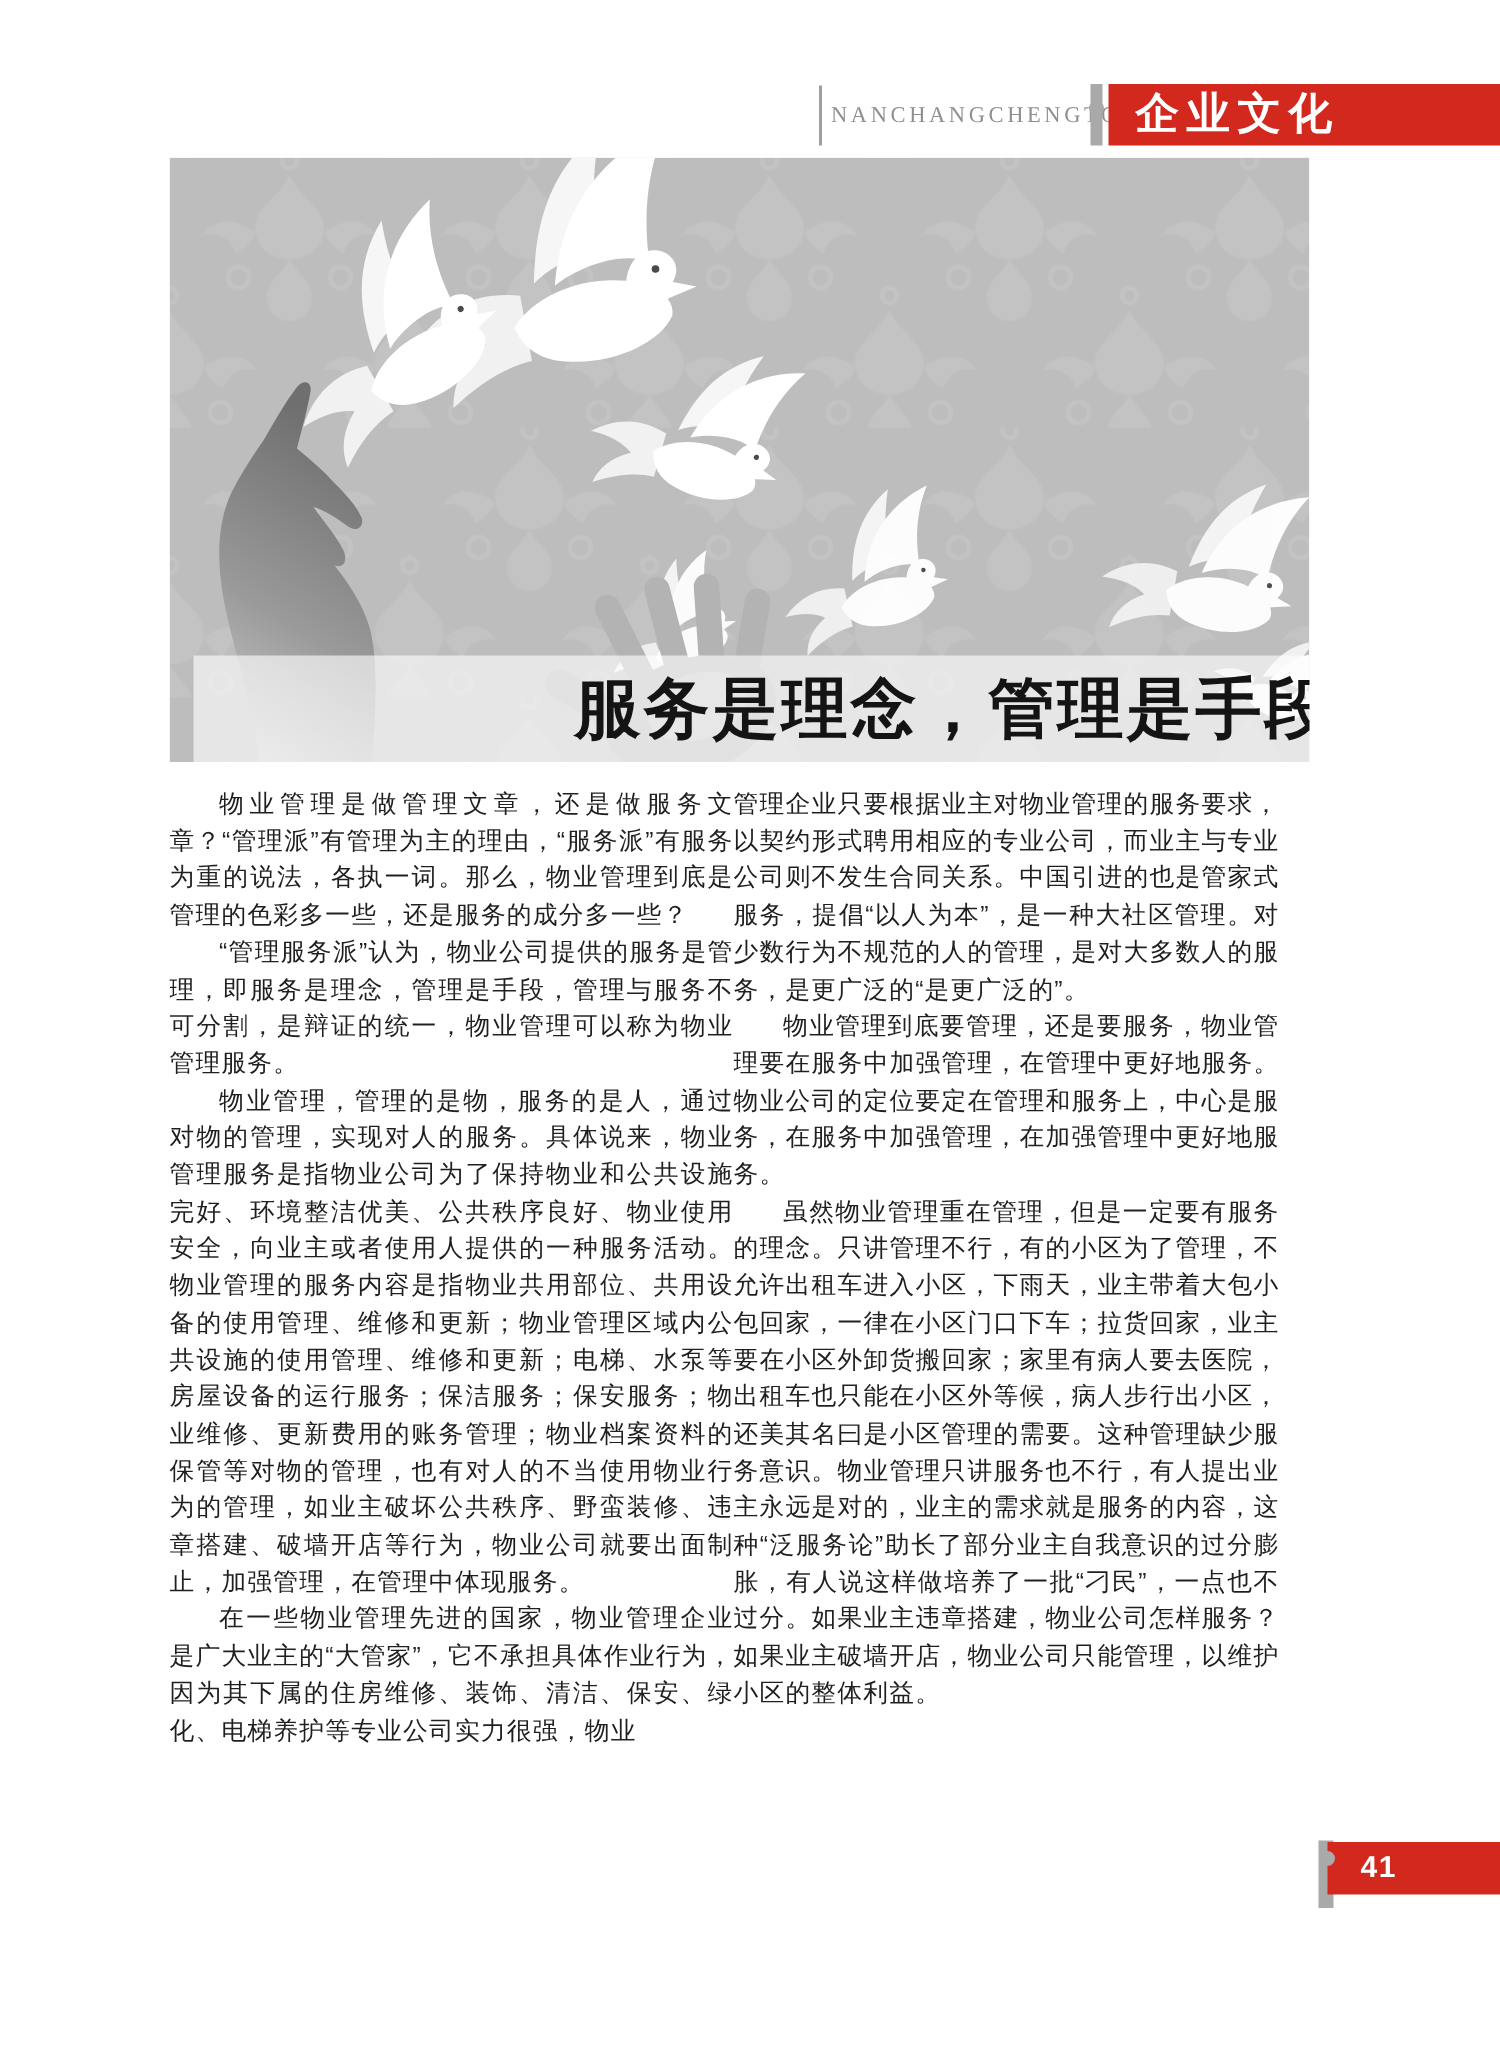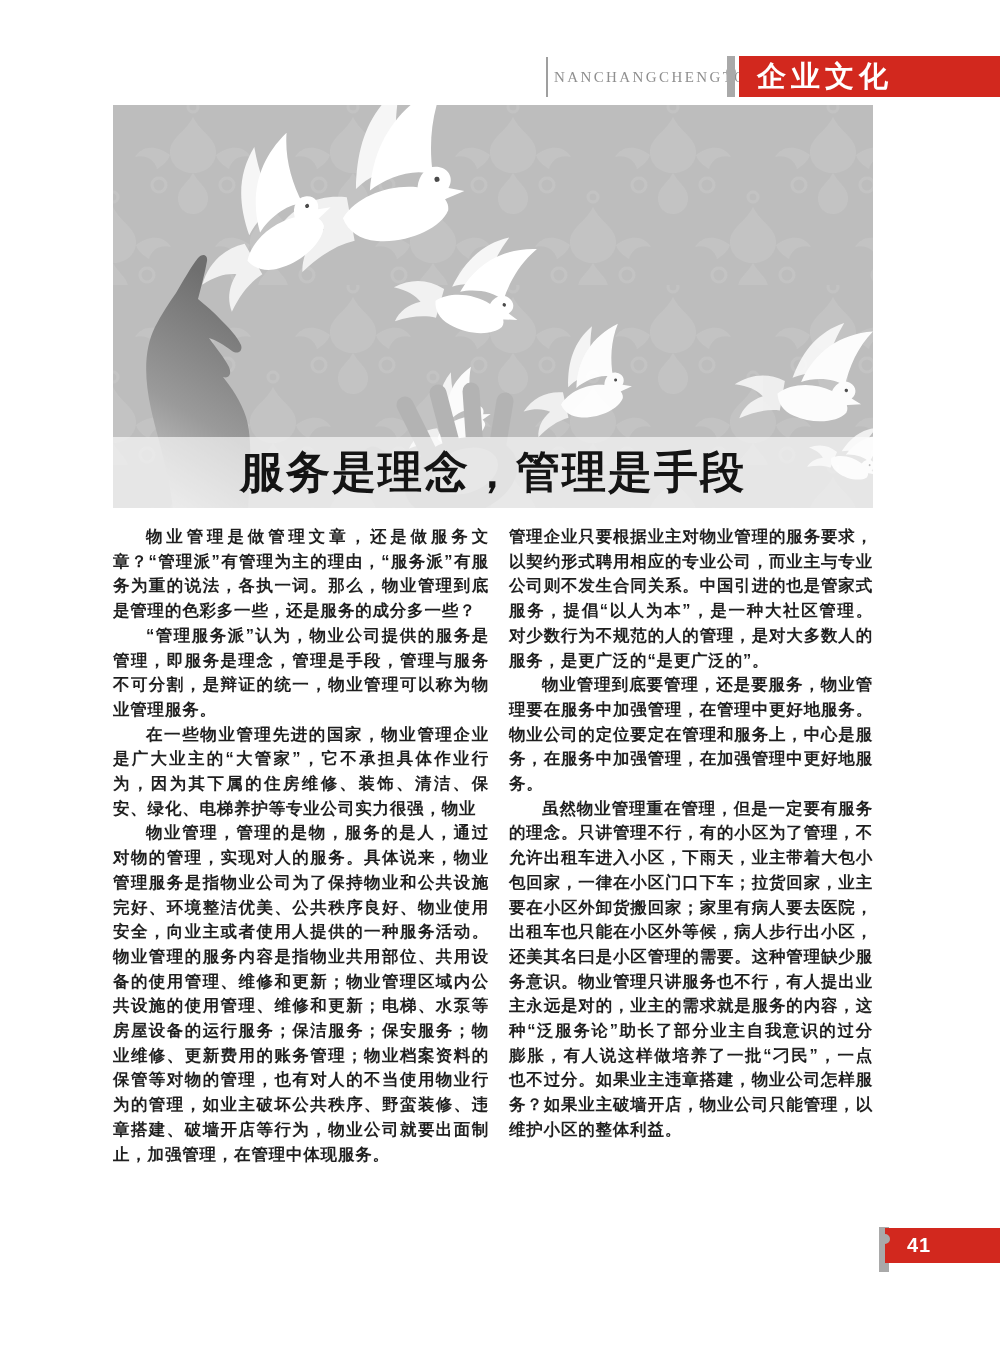--- a/index.html
+++ b/index.html
@@ -26,35 +26,34 @@
   .bullet {
     position:absolute; width:10px; height:10px; border-radius:50%;
     background:#ffffff; border:5px solid #a9a9a9;
   }
   .bullet.top { left:726px; top:67px; }
 
   
   .hero { position:absolute; left:113px; top:105px; width:760px; height:403px; overflow:hidden; }
   .hero svg { display:block; }
   .hero-band {
-    position:absolute; left:0; bottom:0; width:760px; height:71px;
+    position:absolute; left:16px; bottom:0; width:760px; height:71px;
     background:rgba(255,255,255,0.62);
-    display:flex; align-items:center; justify-content:center;
+    display:flex; align-items:center; justify-content:flex-end;
   }
   .hero-band h1 {
     font-family:"Liberation Serif","DejaVu Serif",serif;
     font-size:44px; font-weight:bold; color:#141414; letter-spacing:2px; white-space:nowrap;
   }
 
   
   .article {
     position:absolute; left:113px; top:524px; width:760px;
-    display:flex; gap:20px;
+    display:flex; 
     color:#1f1f1f;
-    font-weight:bold;
   }
   .col { width:376px; }
   .col.right { width:364px; }
   .col p {
     font-size:16.5px; line-height:24.7px; letter-spacing:0.8px;
     text-align:justify; text-justify:inter-ideograph;
   }
   .col p.indent { text-indent:2em; }
   .col p.byline { text-align:right; letter-spacing:1px; padding-right:2px; }
 
@@ -148,22 +147,22 @@
 
     <figcaption class="hero-band">
       <h1>服务是理念，管理是手段</h1>
     </figcaption>
   </figure>
 
   <main class="article">
     <div class="col left">
       <p class="indent">物业管理是做管理文章，还是做服务文章？“管理派”有管理为主的理由，“服务派”有服务为重的说法，各执一词。那么，物业管理到底是管理的色彩多一些，还是服务的成分多一些？</p>
       <p class="indent">“管理服务派”认为，物业公司提供的服务是管理，即服务是理念，管理是手段，管理与服务不可分割，是辩证的统一，物业管理可以称为物业管理服务。</p>
+      <p class="indent">物业管理，管理的是物，服务的是人，通过对物的管理，实现对人的服务。具体说来，物业管理服务是指物业公司为了保持物业和公共设施完好、环境整洁优美、公共秩序良好、物业使用安全，向业主或者使用人提供的一种服务活动。物业管理的服务内容是指物业共用部位、共用设备的使用管理、维修和更新；物业管理区域内公共设施的使用管理、维修和更新；电梯、水泵等房屋设备的运行服务；保洁服务；保安服务；物业维修、更新费用的账务管理；物业档案资料的保管等对物的管理，也有对人的不当使用物业行为的管理，如业主破坏公共秩序、野蛮装修、违章搭建、破墙开店等行为，物业公司就要出面制止，加强管理，在管理中体现服务。</p>
       <p class="indent">在一些物业管理先进的国家，物业管理企业是广大业主的“大管家”，它不承担具体作业行为，因为其下属的住房维修、装饰、清洁、保安、绿化、电梯养护等专业公司实力很强，物业</p>
-      <p class="indent">物业管理，管理的是物，服务的是人，通过对物的管理，实现对人的服务。具体说来，物业管理服务是指物业公司为了保持物业和公共设施完好、环境整洁优美、公共秩序良好、物业使用安全，向业主或者使用人提供的一种服务活动。物业管理的服务内容是指物业共用部位、共用设备的使用管理、维修和更新；物业管理区域内公共设施的使用管理、维修和更新；电梯、水泵等房屋设备的运行服务；保洁服务；保安服务；物业维修、更新费用的账务管理；物业档案资料的保管等对物的管理，也有对人的不当使用物业行为的管理，如业主破坏公共秩序、野蛮装修、违章搭建、破墙开店等行为，物业公司就要出面制止，加强管理，在管理中体现服务。</p>
     </div>
     <div class="col right">
       <p>管理企业只要根据业主对物业管理的服务要求，以契约形式聘用相应的专业公司，而业主与专业公司则不发生合同关系。中国引进的也是管家式服务，提倡“以人为本”，是一种大社区管理。对少数行为不规范的人的管理，是对大多数人的服务，是更广泛的“是更广泛的”。</p>
       <p class="indent">物业管理到底要管理，还是要服务，物业管理要在服务中加强管理，在管理中更好地服务。物业公司的定位要定在管理和服务上，中心是服务，在服务中加强管理，在加强管理中更好地服务。</p>
       <p class="indent">虽然物业管理重在管理，但是一定要有服务的理念。只讲管理不行，有的小区为了管理，不允许出租车进入小区，下雨天，业主带着大包小包回家，一律在小区门口下车；拉货回家，业主要在小区外卸货搬回家；家里有病人要去医院，出租车也只能在小区外等候，病人步行出小区，还美其名曰是小区管理的需要。这种管理缺少服务意识。物业管理只讲服务也不行，有人提出业主永远是对的，业主的需求就是服务的内容，这种“泛服务论”助长了部分业主自我意识的过分膨胀，有人说这样做培养了一批“刁民”，一点也不过分。如果业主违章搭建，物业公司怎样服务？如果业主破墙开店，物业公司只能管理，以维护小区的整体利益。</p>
     </div>
   </main>
 
   <footer>
     <span class="foot-bar"></span>

